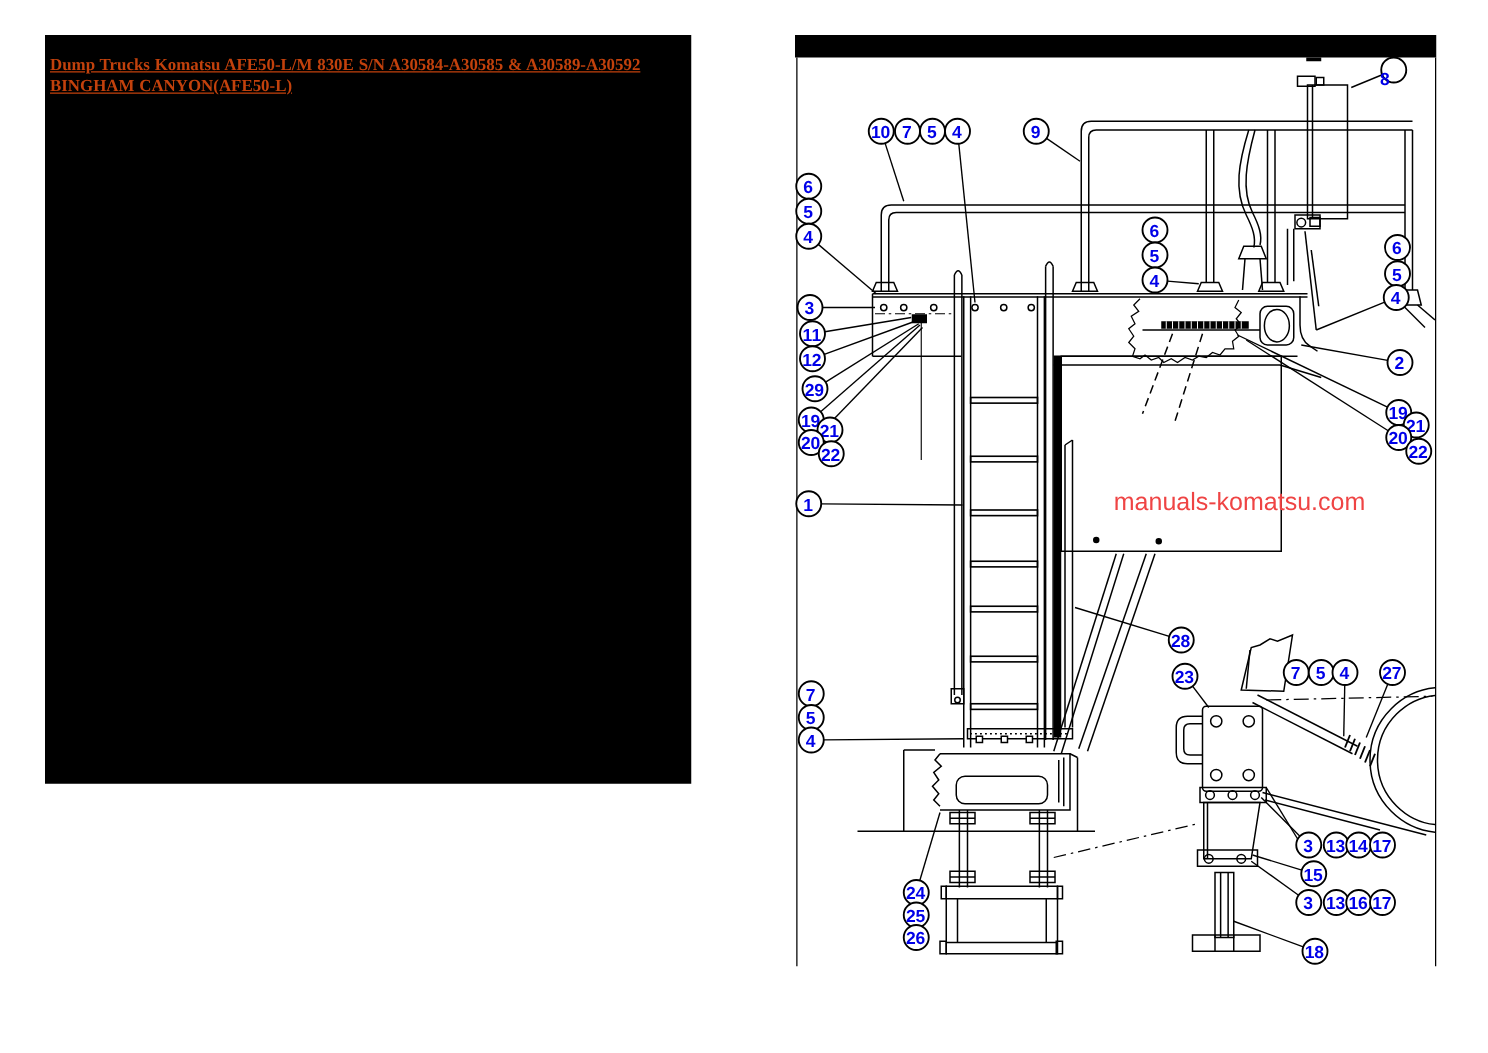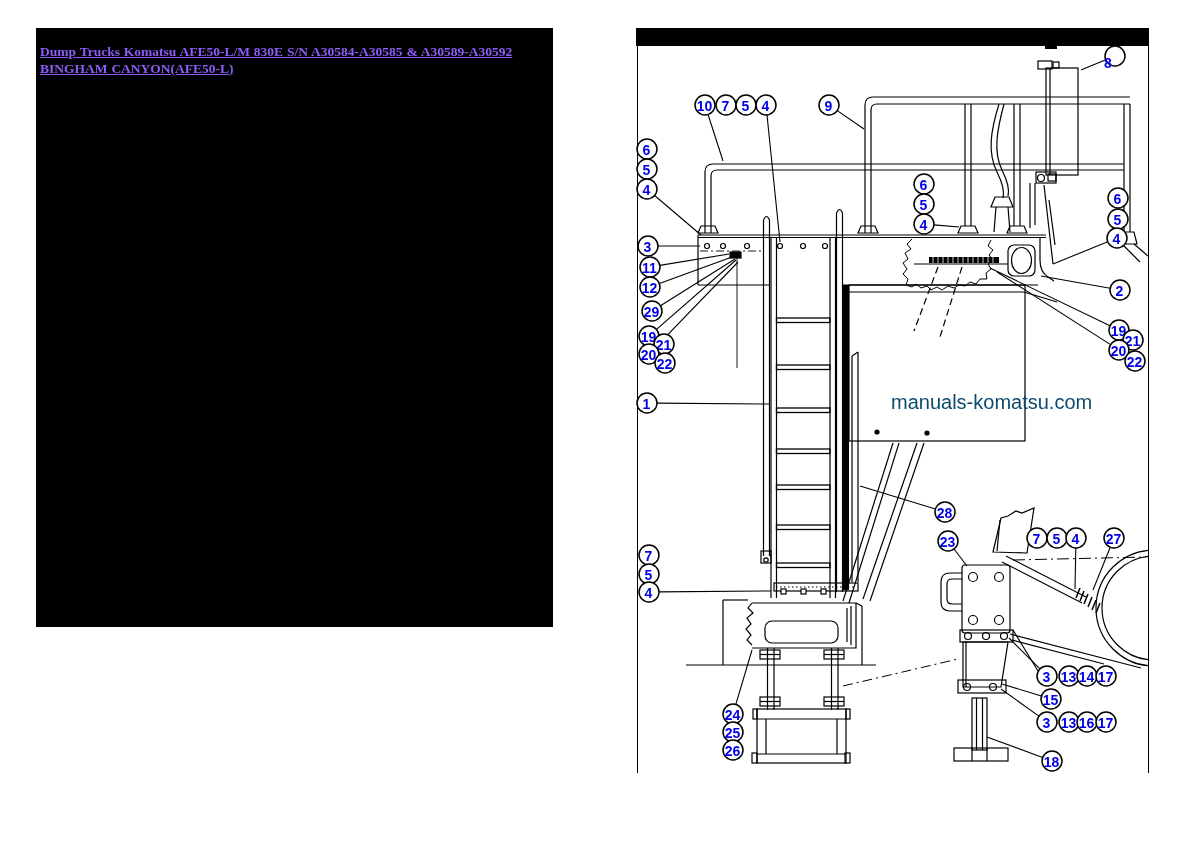--- a/index.html
+++ b/index.html
@@ -7,27 +7,27 @@
     width:1190px;height:842px;position:relative;overflow:hidden;
     background:#ffffff;font-family:"Liberation Sans",sans-serif;
   }
   .link-panel{
     position:absolute;left:36px;top:28px;width:517px;height:599px;
     background:#000000;
   }
   .parts-link{
     display:block;margin:15px 0 0 4px;width:478px;
     font-family:"Liberation Serif",serif;font-size:13.5px;font-weight:bold;
-    line-height:17px;color:#8b5cf6;text-decoration:underline;cursor:pointer;
+    line-height:17px;color:#c2410c;text-decoration:underline;cursor:pointer;
     word-spacing:0.5px;
   }
   .diagram-layer{position:absolute;left:0;top:0;}
   .watermark{
     position:absolute;left:891px;top:391px;
-    font-family:"Liberation Sans",sans-serif;font-size:20px;color:#0c4a6e;
+    font-family:"Liberation Sans",sans-serif;font-size:20px;color:#ef4444;
     white-space:nowrap;
   }
   svg text.co{
     font-family:"Liberation Sans",sans-serif;font-size:14px;font-weight:bold;
   }
 </style>
 </head>
 <body>
 
 <div class="link-panel">

